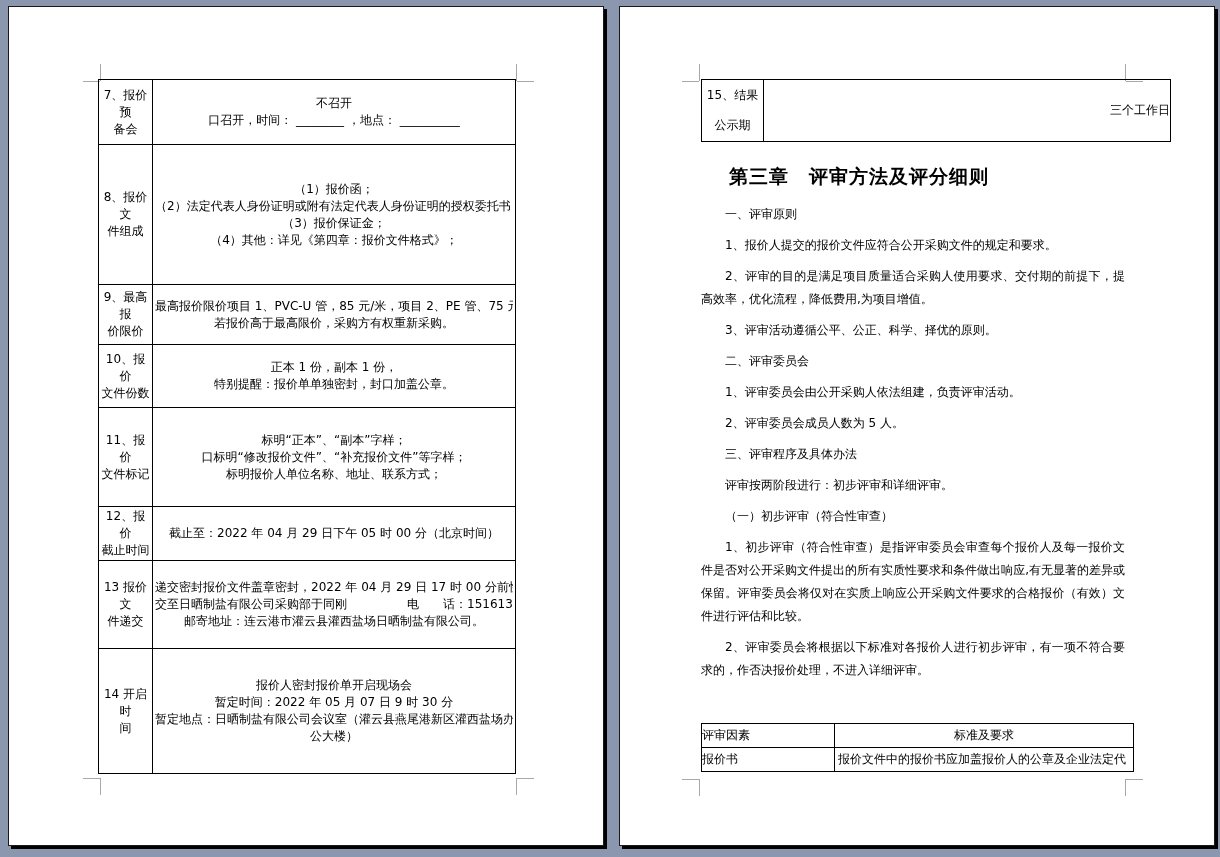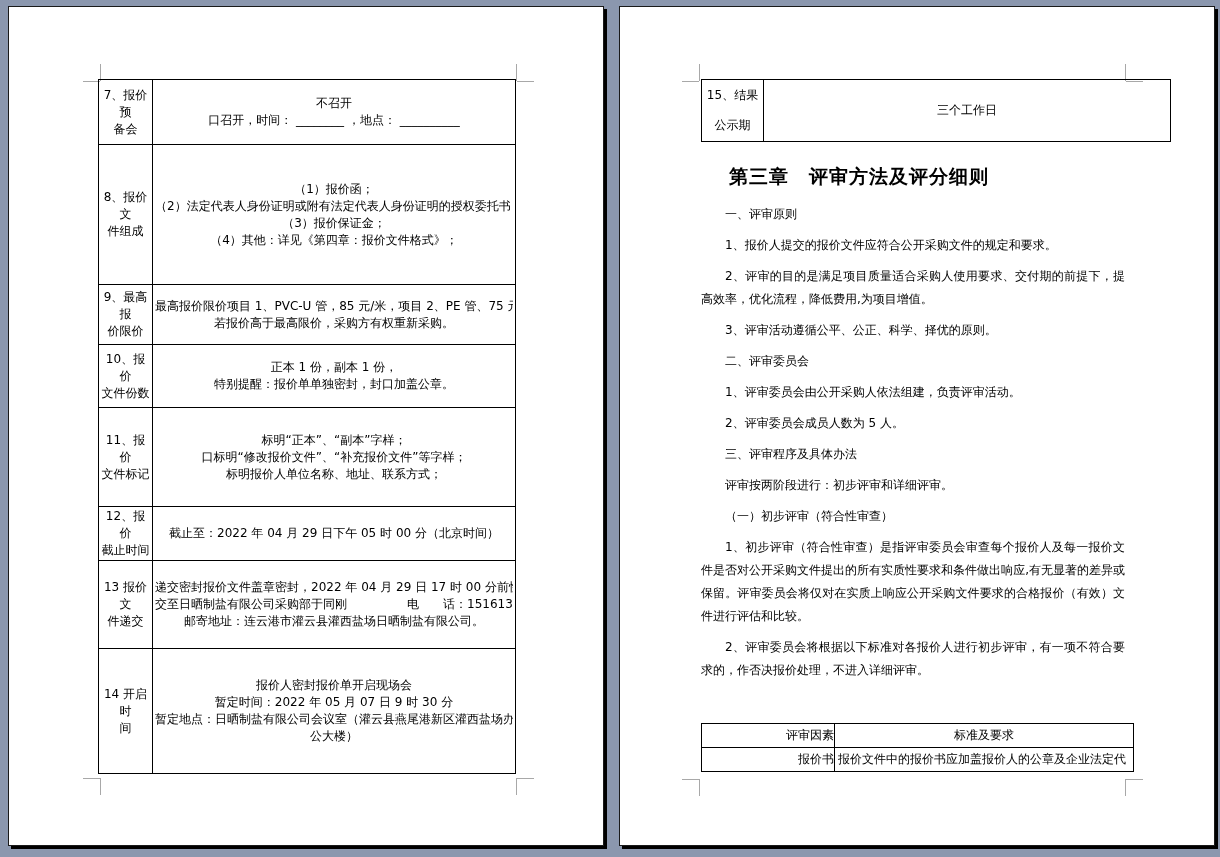--- a/index.html
+++ b/index.html
@@ -40,41 +40,41 @@
     height: 100%; padding: 1px 2px;
   }
   .label-cell .cell-flex div { text-align: center; }
   .line-center { text-align: center; }
   .line-left { text-align: left; white-space: nowrap; overflow: hidden; }
 
   
   #result-table { position: absolute; left: 81px; top: 72px; width: 470px; }
   #result-table td.label-cell { width: 62px; }
   #result-table td { height: 62px; }
-  .value-center { text-align: center; vertical-align: middle; }
+  .value-center { text-align: right; vertical-align: middle; }
 
   #chapter-title {
     position: absolute; left: 81px; top: 157px; width: 424px;
     font-size: 19px; font-weight: bold;
     text-indent: 28px; margin: 0;
     letter-spacing: 1px;
   }
   #paragraphs {
     position: absolute; left: 81px; top: 196px; width: 424px;
   }
   #paragraphs p {
     margin: 0 0 8px 0;
     font-size: 12px;
     line-height: 23px;
     text-indent: 2em;
     text-align: justify;
   }
   #criteria-table { position: absolute; left: 81px; top: 716px; width: 433px; }
   #criteria-table td { height: 24px; }
-  #criteria-table td.col-factor { width: 133px; text-align: right; }
+  #criteria-table td.col-factor { width: 133px; text-align: left; }
   #criteria-table td.col-req-header { text-align: center; }
   #criteria-table td.col-req { text-align: left; padding-left: 3px; white-space: nowrap; overflow: hidden; }
 </style>
 </head>
 <body>
 
 <div class="page" id="page-left">
 
   <div class="crop v" style="left:91px;  top:57px;"></div>
   <div class="crop h" style="left:74px;  top:74px;"></div>

